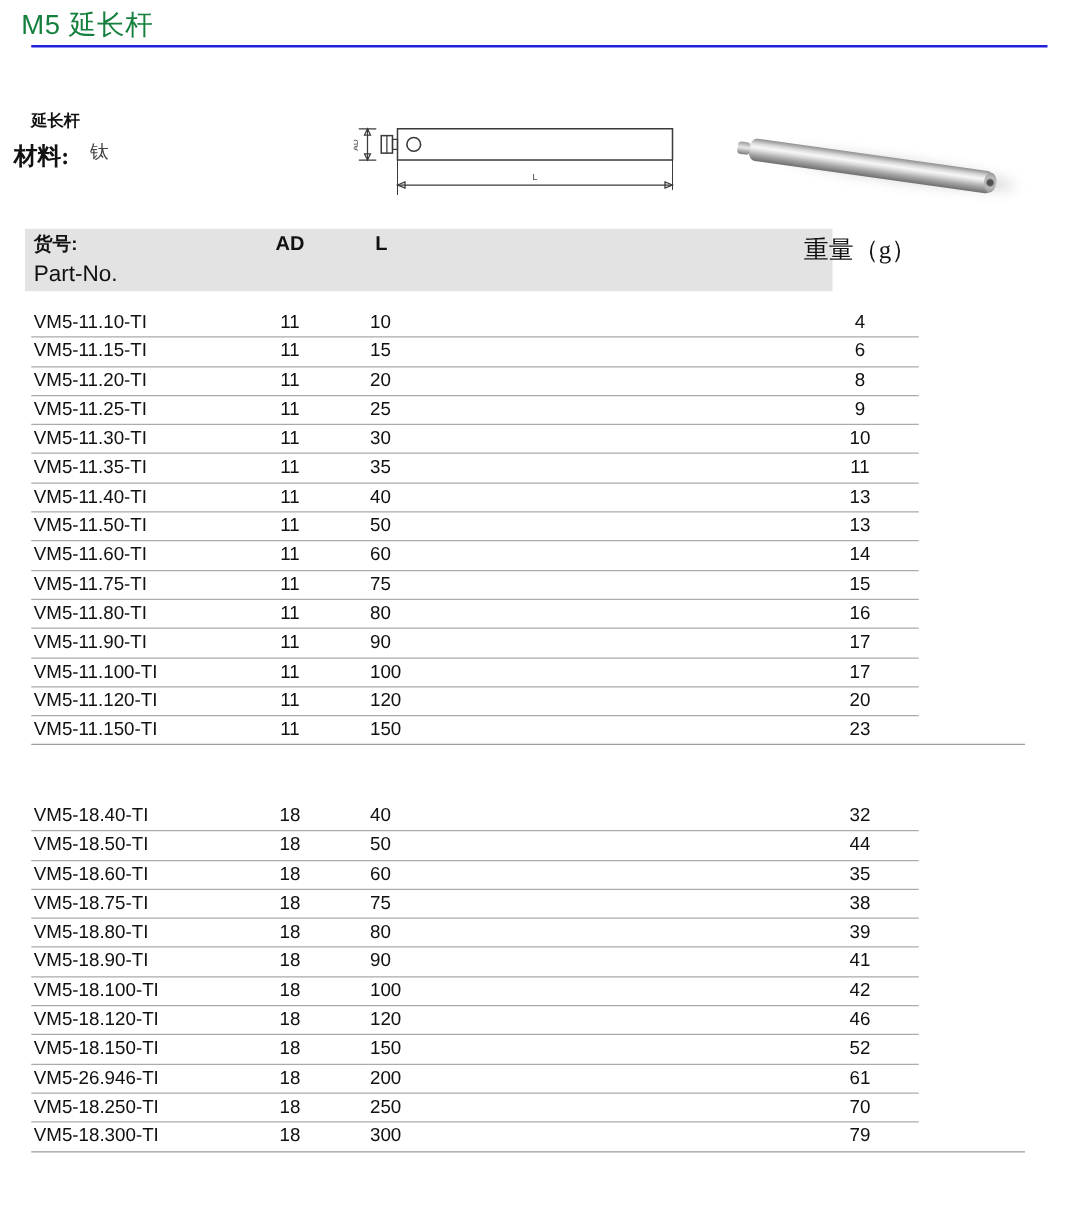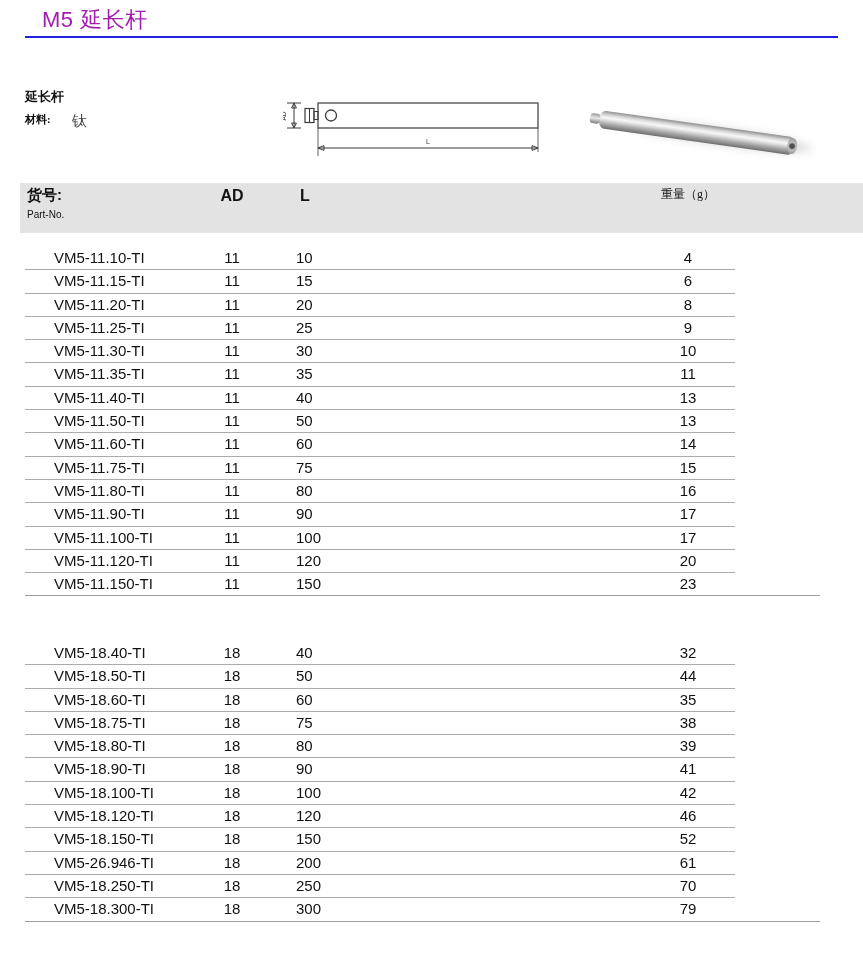--- a/index.html
+++ b/index.html
@@ -6,36 +6,36 @@
   html,body { background: #ffffff; }
   body { font-family: "Liberation Sans", sans-serif; color: #111; }
   .page {
     position: relative;
     width: 863px; height: 977px;
     background: #fff;
     overflow: hidden;
   }
   
   .page-title {
-    position: absolute; left: 42px; top: 5px;
+    position: absolute; left: 17px; top: 5px;
     font-size: 22px; font-weight: 500;
-    color: #a21caf; letter-spacing: .5px;
+    color: #15803d; letter-spacing: .5px;
   }
   .title-rule {
     position: absolute; left: 25px; top: 36px;
     width: 813px; height: 2px; background: #2020dd;
   }
   
   .product-name {
     position: absolute; left: 25px; top: 88px;
     font-size: 13px; font-weight: bold;
   }
   .material-label {
-    position: absolute; left: 25px; top: 112px;
-    font-size: 11px; font-weight: bold; font-family: Liberation Serif, serif;
+    position: absolute; left: 11px; top: 112px;
+    font-size: 19px; font-weight: bold; font-family: Liberation Serif, serif;
   }
   .material-value {
     position: absolute; left: 72px; top: 112px;
     font-size: 15px; color: #444;
   }
   
   .tech-drawing { position: absolute; left: 283px; top: 90px; }
   
   .photo-wrap { position: absolute; left: 585px; top: 88px; width: 235px; height: 82px; }
   .photo-shadow {
@@ -56,40 +56,40 @@
     background: radial-gradient(circle at 50% 50%, #4f4f4f 0 22%, #bdbdbd 40%, #8c8c8c 100%);
   }
   .photo-rod::before { 
     content:""; position:absolute; left:-9px; top:4px; width:10px; height:10px;
     border-radius:3px;
     background: linear-gradient(to bottom,#9a9a9a,#e8e8e8 45%,#7c7c7c);
   }
   
   .thead {
     position: absolute; left: 20px; top: 183px;
-    width: 844px; height: 50px; background: #e3e3e3;
+    width: 646px; height: 50px; background: #e3e3e3;
   }
   .thead .h-part-cn { position: absolute; left: 7px; top: 3px; font-size: 15px; font-weight: bold; }
-  .thead .h-part-en { position: absolute; left: 7px; top: 26px; font-size: 10px; }
+  .thead .h-part-en { position: absolute; left: 7px; top: 26px; font-size: 18px; }
   .thead .h-ad { position: absolute; left: 152px; top: 4px; width: 120px; text-align: center; font-size: 16px; font-weight: bold; }
   .thead .h-l  { position: absolute; left: 225px; top: 4px; width: 120px; text-align: center; font-size: 16px; font-weight: bold; }
   .thead .h-wt { position: absolute; left: 588px; top: 3px; width: 160px; text-align: center;
-                 font-size: 12px; font-family: "Liberation Serif", serif; }
+                 font-size: 20px; font-family: "Liberation Serif", serif; }
   
   .tbody { position: absolute; left: 25px; width: 795px; }
   .tbody-1 { top: 247px; }
   .tbody-2 { top: 642px; }
   .trow { position: relative; height: 23.3px; }
   .trow::after {
     content:""; position:absolute; left:0; bottom:0; height:1px;
     width: 710px; background: #ababab;
   }
   .trow-last::after { width: 795px; background: #9d9d9d; }
   .cell { position: absolute; top: 0; font-size: 15px; line-height: 22px; white-space: nowrap; }
-  .c-part { left: 2px; margin-left: 27px; }
+  .c-part { left: 2px; }
   .c-ad   { left: 147px; width: 120px; text-align: center; }
   .c-l    { left: 271px; }
   .c-wt   { left: 603px; width: 120px; text-align: center; }
   
   .tech-drawing svg line, .tech-drawing svg rect, .tech-drawing svg circle, .tech-drawing svg path {
     stroke: #3a3a3a; fill: none;
   }
   .tech-drawing svg text { fill: #3a3a3a; stroke: none; font-family: "Liberation Sans", sans-serif; }
 </style>
 </head>

